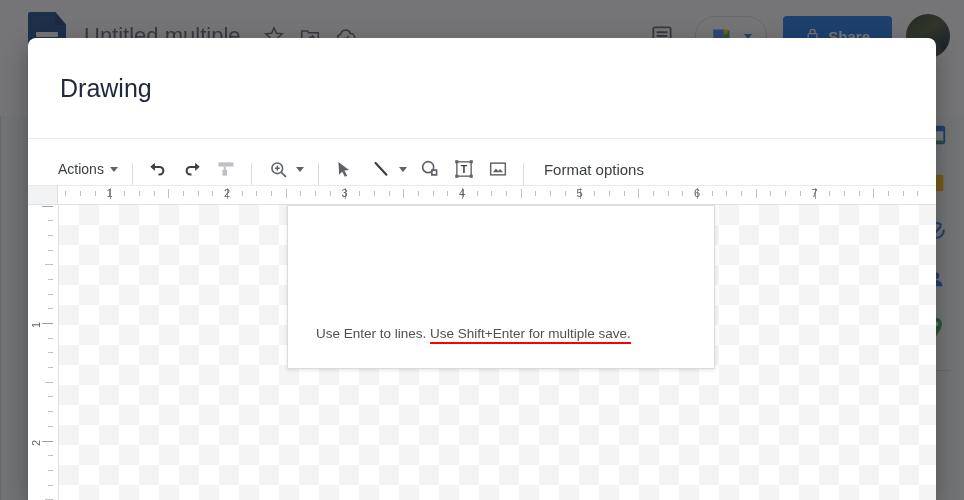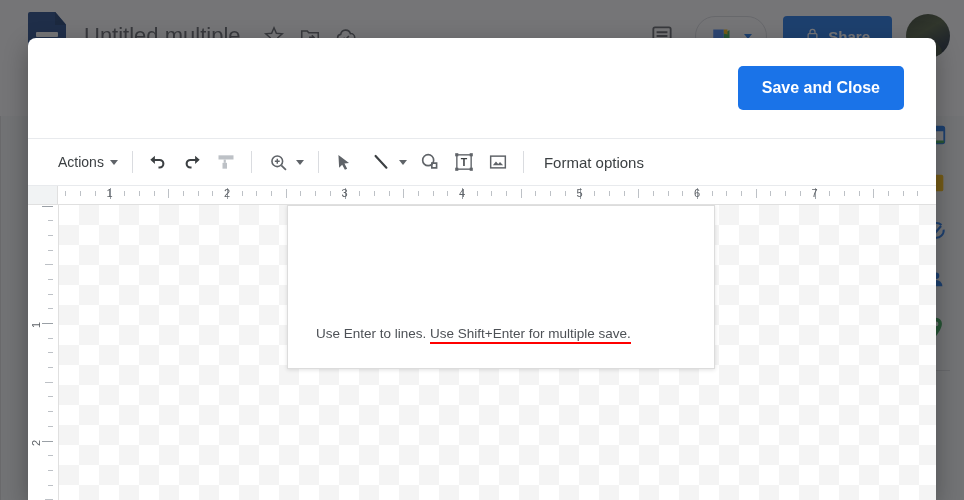--- a/index.html
+++ b/index.html
@@ -245,21 +245,21 @@
     padding: 14px 24px;
     line-height: 1;
     white-space: nowrap;
   }
 
   
   .dlg-toolbar {
     height: 47px;
     flex: none;
     display: flex;
-    align-items: center;
+    align-items: flex-end;
     padding-left: 20px;
     box-sizing: border-box;
     border-bottom: 1px solid #e8eaed;
     gap: 0;
   }
   .tb-item {
     height: 32px;
     display: flex;
     align-items: center;
     justify-content: center;
@@ -513,22 +513,22 @@
       </div>
       <div class="side-sep"></div>
     </div>
   </div>
 
   <div class="dim"></div>
 
   <div class="dialog">
 
     <div class="dlg-header">
+      <div class="dlg-title">Drawing</div>
       <div class="dlg-header-spacer"></div>
-      <div class="save-close-btn">Save and Close</div>
     </div>
 
     <div class="dlg-toolbar">
 
       <div class="tb-item tb-actions">
         <span>Actions</span>
         <span class="tb-caret"></span>
       </div>
 
       <div class="tb-sep"></div>

